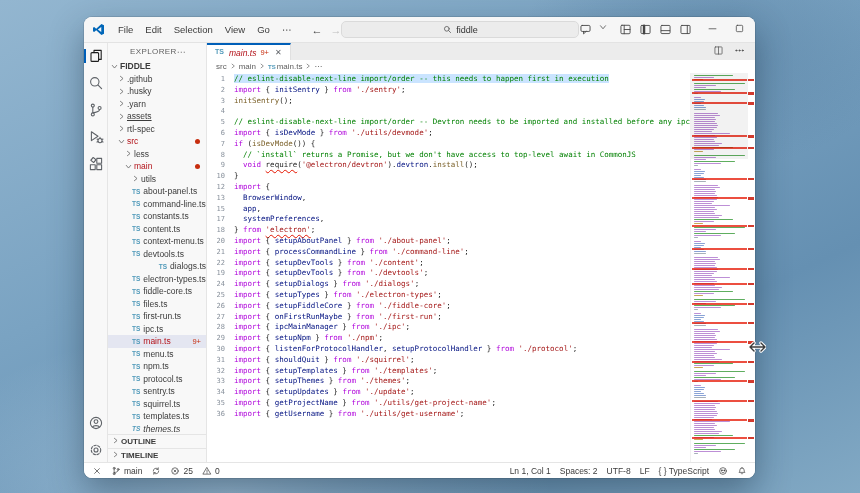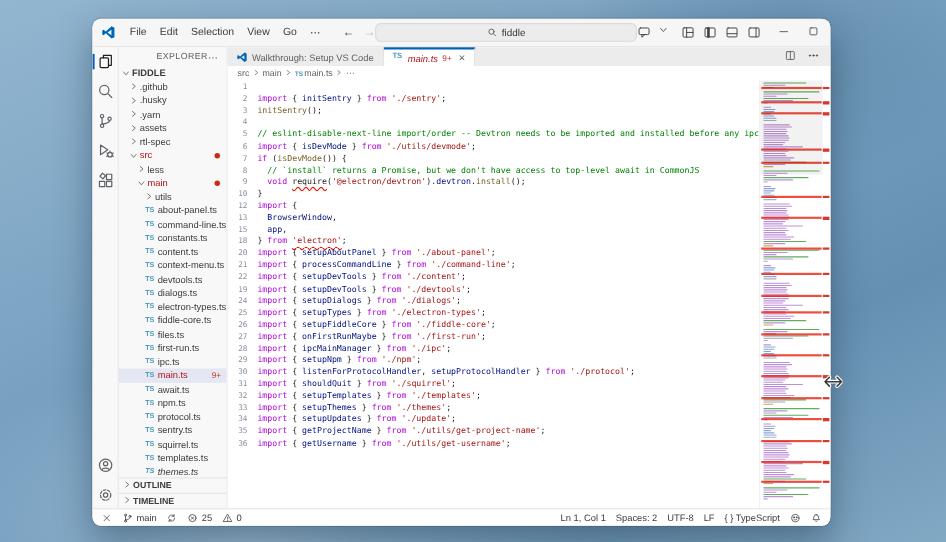--- a/index.html
+++ b/index.html
@@ -38,22 +38,22 @@
   .activitybar { width:24px; flex:0 0 24px; background:#f8f8f8; border-right:1px solid #e5e5e5;
                  display:flex; flex-direction:column; align-items:center; padding:5px 0 4px; gap:11px; }
   .act-ic { width:16px; height:16px; color:#5f6368; position:relative; display:flex; }
   .act-ic svg { width:16px; height:16px; }
   .act-ic.active { color:#1f1f1f; }
   .act-ic.active::before { content:""; position:absolute; left:-4px; top:1px; width:2px; height:14px; background:#005fb8; }
   .act-spacer { flex:1; }
 
   .sidebar { width:99px; flex:0 0 99px; background:#f8f8f8; border-right:1px solid #e5e5e5;
              display:flex; flex-direction:column; font-size:8.5px; color:#3b3b3b; }
-  .sb-header { height:17px; flex:0 0 17px; display:flex; align-items:center; justify-content:flex-end;
-               padding:0 7px; color:#616161; font-size:8px; letter-spacing:.4px; }
+  .sb-header { height:17px; flex:0 0 17px; display:flex; align-items:center; justify-content:flex-start;
+               padding:0 7px; color:#616161; font-size:8px; letter-spacing:.4px;margin-left:15px; }
   .sb-more { color:#616161; font-size:9px; letter-spacing:1px; }
   .tree { flex:1; overflow:hidden; }
   .trow { height:12.5px; display:flex; align-items:center; white-space:nowrap; overflow:hidden; cursor:default; }
   .trow.sel { background:#e4e6f1; }
   .trow .chev { width:9px; flex:0 0 9px; display:inline-flex; }
   .trow .chev svg { width:7px; height:7px; }
   .trow.root { font-weight:bold; font-size:8.5px; }
   .tsic { color:#519aba; font-weight:bold; font-size:6.5px; margin-right:3px; flex:0 0 auto; }
   .t-err { color:#b3131a; }
   .t-badge { margin-left:auto; margin-right:5px; color:#c72e0f; font-size:7.5px; }
@@ -282,21 +282,21 @@
             <span>.husky</span>
           </div>
           <div class="trow" style="padding-left: 10px;">
             <span class="chev">
               <svg viewBox="0 0 16 16" fill="none" stroke="#616161" stroke-width="1.8" stroke-linecap="round" stroke-linejoin="round">
                 <path d="M5.5 3l6 5-6 5"></path>
               </svg>
             </span>
             <span>.yarn</span>
           </div>
-          <div class="trow" style="padding-left: 10px;">
+          <div class="trow" style="padding-left: 10px; text-decoration: underline;">
             <span class="chev">
               <svg viewBox="0 0 16 16" fill="none" stroke="#616161" stroke-width="1.8" stroke-linecap="round" stroke-linejoin="round">
                 <path d="M5.5 3l6 5-6 5"></path>
               </svg>
             </span>
             <span>assets</span>
           </div>
           <div class="trow" style="padding-left: 10px;">
             <span class="chev">
               <svg viewBox="0 0 16 16" fill="none" stroke="#616161" stroke-width="1.8" stroke-linecap="round" stroke-linejoin="round">
@@ -356,21 +356,21 @@
             <span>content.ts</span>
           </div>
           <div class="trow" style="padding-left: 24px;">
             <span class="tsic">TS</span>
             <span>context-menu.ts</span>
           </div>
           <div class="trow" style="padding-left: 24px;">
             <span class="tsic">TS</span>
             <span>devtools.ts</span>
           </div>
-          <div class="trow" style="padding-left: 24px;">
+          <div class="trow" style="padding-left: 24px; justify-content: flex-end;">
             <span class="tsic">TS</span>
             <span>dialogs.ts</span>
           </div>
           <div class="trow" style="padding-left: 24px;">
             <span class="tsic">TS</span>
             <span>electron-types.ts</span>
           </div>
           <div class="trow" style="padding-left: 24px;">
             <span class="tsic">TS</span>
             <span>fiddle-core.ts</span>
@@ -387,21 +387,21 @@
             <span class="tsic">TS</span>
             <span>ipc.ts</span>
           </div>
           <div class="trow sel" style="padding-left: 24px;">
             <span class="tsic">TS</span>
             <span class="t-err">main.ts</span>
             <span class="t-badge">9+</span>
           </div>
           <div class="trow" style="padding-left: 24px;">
             <span class="tsic">TS</span>
-            <span>await.ts</span>
+            <span>menu.ts</span>
           </div>
           <div class="trow" style="padding-left: 24px;">
             <span class="tsic">TS</span>
             <span>npm.ts</span>
           </div>
           <div class="trow" style="padding-left: 24px;">
             <span class="tsic">TS</span>
             <span>protocol.ts</span>
           </div>
           <div class="trow" style="padding-left: 24px;">
@@ -430,28 +430,20 @@
       <div class="sb-section">
         <span class="chev"><svg viewBox="0 0 16 16" fill="none" stroke="#616161" stroke-width="1.8" stroke-linecap="round" stroke-linejoin="round">
               <path d="M5.5 3l6 5-6 5"></path>
             </svg></span>
         <span>TIMELINE</span>
       </div>
     </div>
 
     <div class="editor">
       <div class="tabsbar" id="tabsbar">
-          <div class="tab">
-            <span class="tabic">
-              <svg viewBox="0 0 16 16">
-                <path fill="#0066b8" d="M11.6 1.2L5.2 7 2.6 5l-1.4.7v4.6l1.4.7 2.6-2 6.4 5.8 3.2-1.5V2.7L11.6 1.2zM11.4 5v6L7.2 8l4.2-3z"></path>
-              </svg>
-            </span>
-            <span class="tlabel">Walkthrough: Setup VS Code</span>
-          </div>
           <div class="tab active">
             <span class="tabic">
               <span class="tsic" style="font-size:7px">TS</span>
             </span>
             <span class="tlabel">main.ts</span>
             <span class="tbadge">9+</span>
             <span class="tclose">✕</span>
           </div>
           <span class="tabs-actions">
             <span class="tb-ic">
@@ -479,33 +471,34 @@
               <path d="M5.5 3l6 5-6 5"></path>
             </svg></span>
           <span><span class="tsic">TS</span><span>main.ts</span></span>
           <span class="chev"><svg viewBox="0 0 16 16" fill="none" stroke="#616161" stroke-width="1.8" stroke-linecap="round" stroke-linejoin="round">
               <path d="M5.5 3l6 5-6 5"></path>
             </svg></span>
           <span><span>⋯</span></span>
         </div>
       <div class="code-wrap">
         <div class="code" id="code">
-            <div class="cl"><span class="ln">1</span></div>
+            <div class="cl"><span class="ln">1</span><span class="lt"><span class="selhl"><span class="tk-c">// eslint-disable-next-line import/order -- this needs to happen first in execution</span></span></span></div>
             <div class="cl"><span class="ln">2</span><span class="lt"><span class="tk-k">import</span><span class="tk-p"> { </span><span class="tk-v">initSentry</span><span class="tk-p"> } </span><span class="tk-k">from</span><span class="tk-p"> </span><span class="tk-s">'./sentry'</span><span class="tk-p">;</span></span></div>
             <div class="cl"><span class="ln">3</span><span class="lt"><span class="tk-f">initSentry</span><span class="tk-p">();</span></span></div>
             <div class="cl"><span class="ln">4</span><span class="lt"></span></div>
             <div class="cl"><span class="ln">5</span><span class="lt"><span class="tk-c">// eslint-disable-next-line import/order -- Devtron needs to be imported and installed before any ipcMain handlers get set up</span></span></div>
             <div class="cl"><span class="ln">6</span><span class="lt"><span class="tk-k">import</span><span class="tk-p"> { </span><span class="tk-v">isDevMode</span><span class="tk-p"> } </span><span class="tk-k">from</span><span class="tk-p"> </span><span class="tk-s">'./utils/devmode'</span><span class="tk-p">;</span></span></div>
             <div class="cl"><span class="ln">7</span><span class="lt"><span class="tk-k">if</span><span class="tk-p"> (</span><span class="tk-f">isDevMode</span><span class="tk-p">()) {</span></span></div>
             <div class="cl"><span class="ln">8</span><span class="lt"><span class="tk-c">  // `install` returns a Promise, but we don't have access to top-level await in CommonJS</span></span></div>
             <div class="cl"><span class="ln">9</span><span class="lt"><span class="tk-p">  </span><span class="tk-k">void</span><span class="tk-p"> </span><span class="tk-vq wavy">require</span><span class="tk-p">(</span><span class="tk-s">'@electron/devtron'</span><span class="tk-p">).</span><span class="tk-v">devtron</span><span class="tk-p">.</span><span class="tk-f">install</span><span class="tk-p">();</span></span></div>
             <div class="cl"><span class="ln">10</span><span class="lt"><span class="tk-p">}</span></span></div>
             <div class="cl"><span class="ln">12</span><span class="lt"><span class="tk-k">import</span><span class="tk-p"> {</span></span></div>
             <div class="cl"><span class="ln">13</span><span class="lt"><span class="tk-p">  </span><span class="tk-v">BrowserWindow</span><span class="tk-p">,</span></span></div>
             <div class="cl"><span class="ln">15</span><span class="lt"><span class="tk-p">  </span><span class="tk-v">app</span><span class="tk-p">,</span></span></div>
+            <div class="cl"><span class="ln">17</span><span class="lt"><span class="tk-p">  </span><span class="tk-v">systemPreferences</span><span class="tk-p">,</span></span></div>
             <div class="cl"><span class="ln">18</span><span class="lt"><span class="tk-p">} </span><span class="tk-k">from</span><span class="tk-p"> </span><span class="tk-sq wavy">'electron'</span><span class="tk-p">;</span></span></div>
             <div class="cl"><span class="ln">20</span><span class="lt"><span class="tk-k">import</span><span class="tk-p"> { </span><span class="tk-v">setupAboutPanel</span><span class="tk-p"> } </span><span class="tk-k">from</span><span class="tk-p"> </span><span class="tk-s">'./about-panel'</span><span class="tk-p">;</span></span></div>
             <div class="cl"><span class="ln">21</span><span class="lt"><span class="tk-k">import</span><span class="tk-p"> { </span><span class="tk-v">processCommandLine</span><span class="tk-p"> } </span><span class="tk-k">from</span><span class="tk-p"> </span><span class="tk-s">'./command-line'</span><span class="tk-p">;</span></span></div>
             <div class="cl"><span class="ln">22</span><span class="lt"><span class="tk-k">import</span><span class="tk-p"> { </span><span class="tk-v">setupDevTools</span><span class="tk-p"> } </span><span class="tk-k">from</span><span class="tk-p"> </span><span class="tk-s">'./content'</span><span class="tk-p">;</span></span></div>
             <div class="cl"><span class="ln">19</span><span class="lt"><span class="tk-k">import</span><span class="tk-p"> { </span><span class="tk-v">setupDevTools</span><span class="tk-p"> } </span><span class="tk-k">from</span><span class="tk-p"> </span><span class="tk-s">'./devtools'</span><span class="tk-p">;</span></span></div>
             <div class="cl"><span class="ln">24</span><span class="lt"><span class="tk-k">import</span><span class="tk-p"> { </span><span class="tk-v">setupDialogs</span><span class="tk-p"> } </span><span class="tk-k">from</span><span class="tk-p"> </span><span class="tk-s">'./dialogs'</span><span class="tk-p">;</span></span></div>
             <div class="cl"><span class="ln">25</span><span class="lt"><span class="tk-k">import</span><span class="tk-p"> { </span><span class="tk-v">setupTypes</span><span class="tk-p"> } </span><span class="tk-k">from</span><span class="tk-p"> </span><span class="tk-s">'./electron-types'</span><span class="tk-p">;</span></span></div>
             <div class="cl"><span class="ln">26</span><span class="lt"><span class="tk-k">import</span><span class="tk-p"> { </span><span class="tk-v">setupFiddleCore</span><span class="tk-p"> } </span><span class="tk-k">from</span><span class="tk-p"> </span><span class="tk-s">'./fiddle-core'</span><span class="tk-p">;</span></span></div>
             <div class="cl"><span class="ln">27</span><span class="lt"><span class="tk-k">import</span><span class="tk-p"> { </span><span class="tk-v">onFirstRunMaybe</span><span class="tk-p"> } </span><span class="tk-k">from</span><span class="tk-p"> </span><span class="tk-s">'./first-run'</span><span class="tk-p">;</span></span></div>
             <div class="cl"><span class="ln">28</span><span class="lt"><span class="tk-k">import</span><span class="tk-p"> { </span><span class="tk-v">ipcMainManager</span><span class="tk-p"> } </span><span class="tk-k">from</span><span class="tk-p"> </span><span class="tk-s">'./ipc'</span><span class="tk-p">;</span></span></div>

